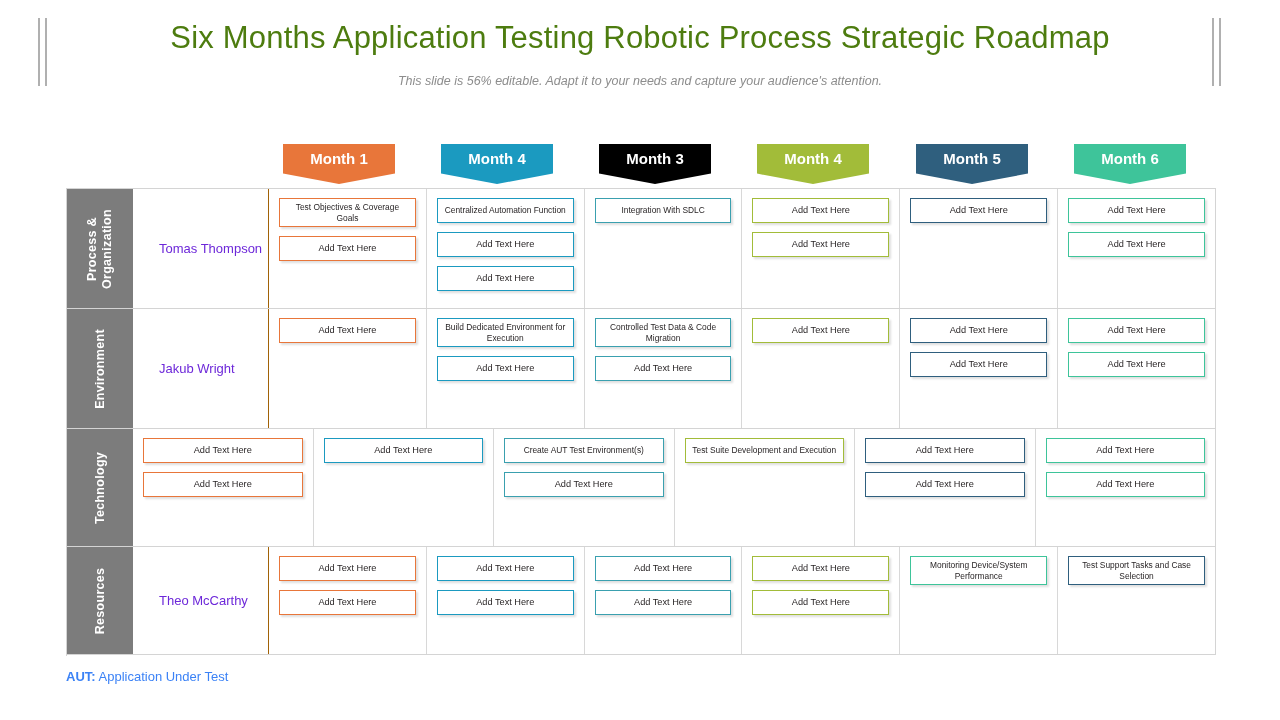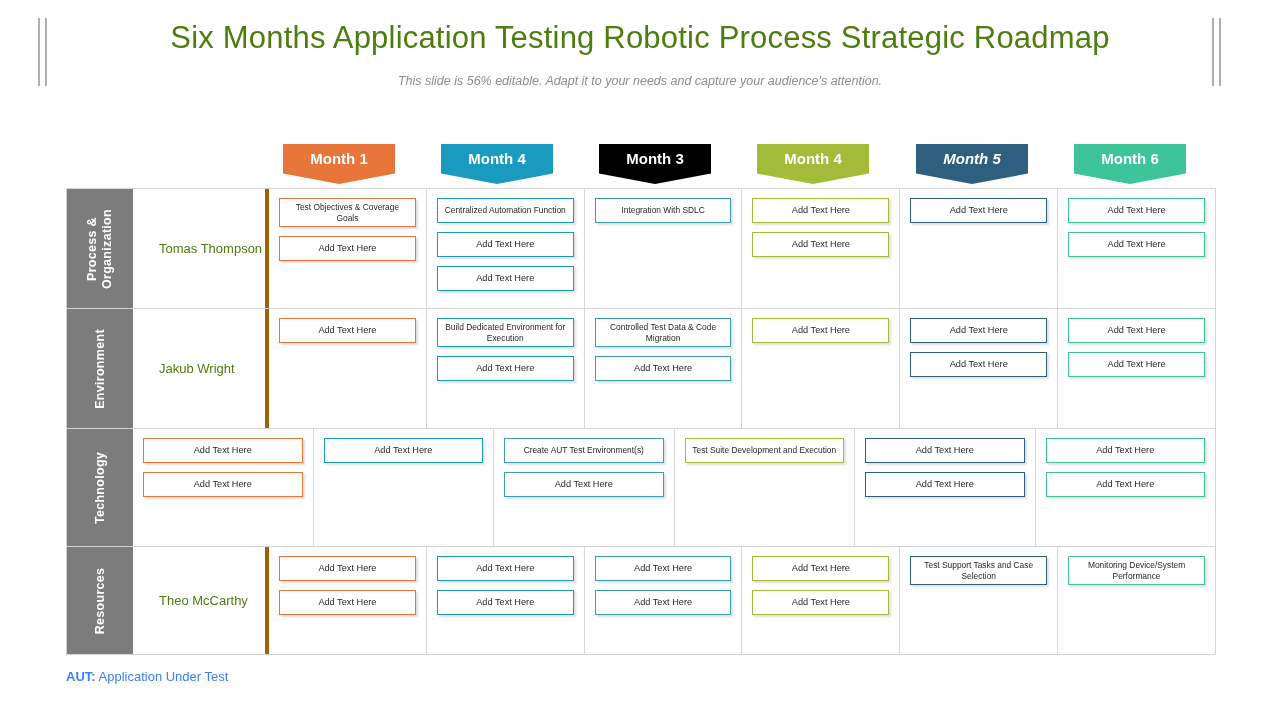--- a/index.html
+++ b/index.html
@@ -137,24 +137,24 @@
     white-space: normal;
     width: 128px;
   }
   .person-cell {
     width: 136px;
     flex: 0 0 136px;
     display: flex;
     align-items: center;
     padding-left: 26px;
     box-sizing: border-box;
-    border-right: 4px solid #a16207;
+    border-right: 1px solid #a16207;
     font-size: 13px;
     line-height: 16px;
-    color: #4d7c0f;
+    color: #6d28d9;
   }
   .month-cell {
     flex: 1 1 0;
     box-sizing: border-box;
     border-right: 1px solid #d8d8d8;
     padding: 9px 10px 0 10px;
     display: flex;
     flex-direction: column;
     gap: 9px;
   }
@@ -196,21 +196,21 @@
   <h1 class="page-title">Six Months Application Testing Robotic Process Strategic Roadmap</h1>
   <p class="page-subtitle">This slide is 56% editable. Adapt it to your needs and capture your audience's attention.</p>
 </div>
 
 <div class="header-row">
 
 <div class="month-banner" style="left: 283px; background: rgb(232, 118, 58);">Month 1</div>
     <div class="month-banner" style="left: 441px; background: rgb(27, 154, 192);">Month 4</div>
     <div class="month-banner" style="left: 599px; background: #000000;">Month 3</div>
     <div class="month-banner" style="left: 757px; background: rgb(162, 188, 57);">Month 4</div>
-    <div class="month-banner" style="left: 916px; background: rgb(47, 95, 126); font-style: italic;">Month 5</div>
+    <div class="month-banner" style="left: 916px; background: rgb(47, 95, 126);">Month 5</div>
     <div class="month-banner" style="left: 1074px; background: rgb(62, 196, 154);">Month 6</div>
   </div>
 
 <div class="grid">
 
 <div class="grid-row" style="height: 120px;">
       <div class="cat-cell">
         <div class="cat-label two-line">Process &amp; Organization</div>
       </div>
       <div class="person-cell">
@@ -314,24 +314,24 @@
       </div>
       <div class="month-cell">
         <div class="task-box plain" style="border-color: rgb(58, 160, 175);">Add Text Here</div>
         <div class="task-box plain" style="border-color: rgb(58, 160, 175);">Add Text Here</div>
       </div>
       <div class="month-cell">
         <div class="task-box plain" style="border-color: rgb(162, 188, 57);">Add Text Here</div>
         <div class="task-box plain" style="border-color: rgb(162, 188, 57);">Add Text Here</div>
       </div>
       <div class="month-cell">
+        <div class="task-box" style="border-color: rgb(62, 196, 154);">Monitoring Device/System Performance</div>
+      </div>
+      <div class="month-cell">
         <div class="task-box" style="border-color: rgb(47, 95, 126);">Test Support Tasks and Case Selection</div>
-      </div>
-      <div class="month-cell">
-        <div class="task-box" style="border-color: rgb(62, 196, 154);">Monitoring Device/System Performance</div>
       </div>
     </div>
   </div>
 
 <div class="footer-note">
   <b>AUT:</b>
   <span>Application Under Test</span>
 </div>
 
 </body></html>

